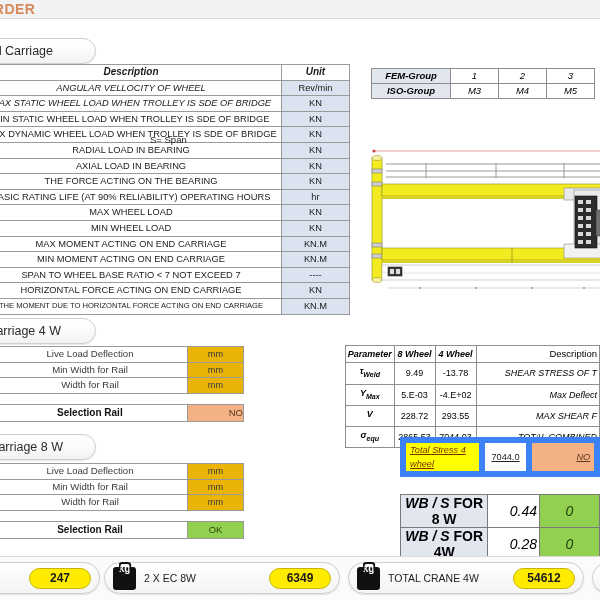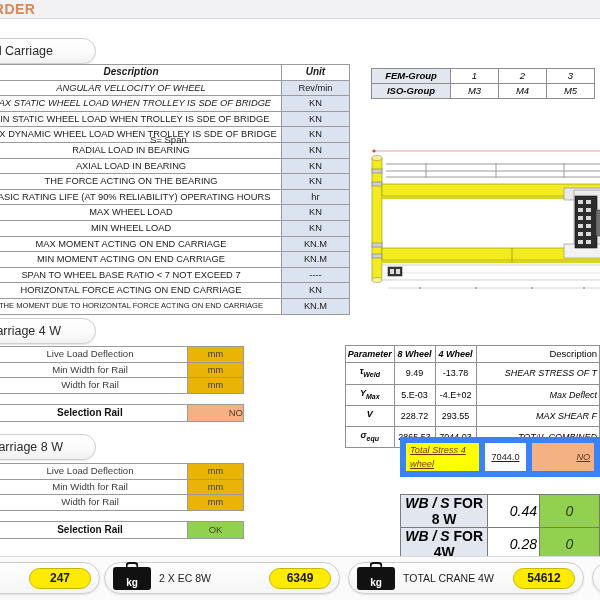--- a/index.html
+++ b/index.html
@@ -166,25 +166,25 @@
     display: flex; align-items: center; gap: 8px;
     padding: 0 8px;
   }
   .yellow {
     background: #ffeb00; border: 1px solid #c8b400; border-radius: 11px;
     height: 21px; min-width: 62px;
     display: flex; align-items: center; justify-content: center;
     font-size: 12px; font-weight: bold; color: #1a1a1a;
   }
   .kg-icon {
-    width: 38px; height: 23px; background: #111; border-radius: 3px;
+    width: 23px; height: 23px; background: #111; border-radius: 3px;
     position: relative;
     display: flex; align-items: flex-end; justify-content: center;
     color: #fff; font-size: 10px; font-weight: bold;
-    padding-bottom: 2px;
+    padding-bottom: 16px;
   }
   .kg-icon::before {
     content: ""; position: absolute; top: -5px; left: 50%;
     transform: translateX(-50%);
     width: 9px; height: 7px;
     border: 2px solid #111; border-bottom: none;
     border-radius: 4px 4px 0 0;
   }
   .blabel { font-size: 10.5px; color: #222; white-space: nowrap; }
 </style>

